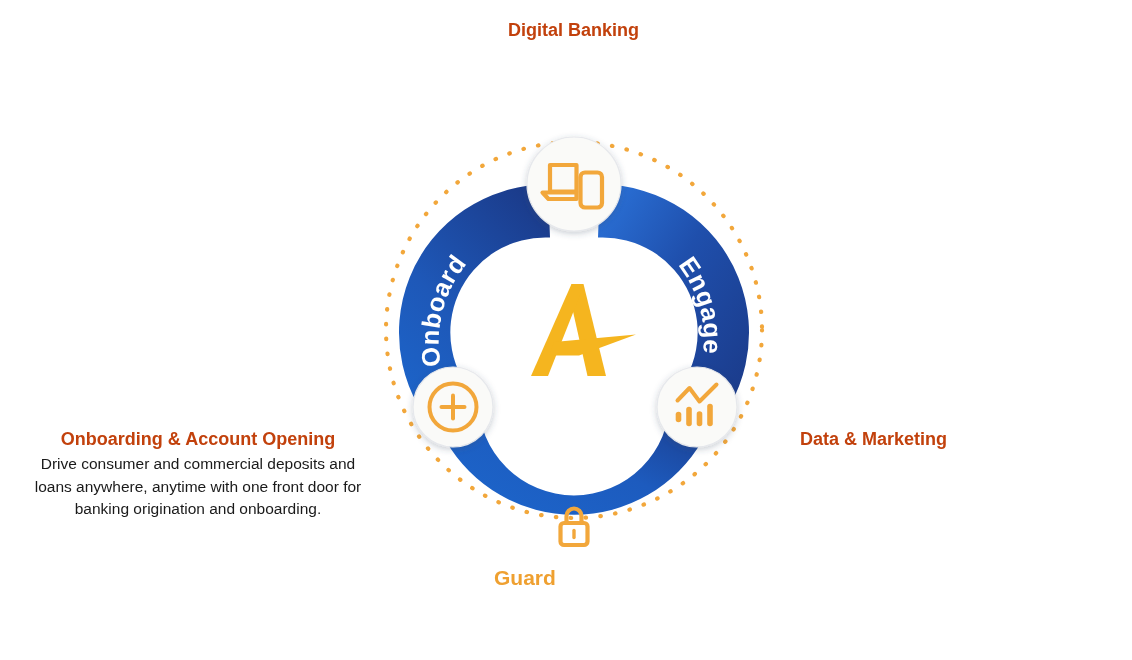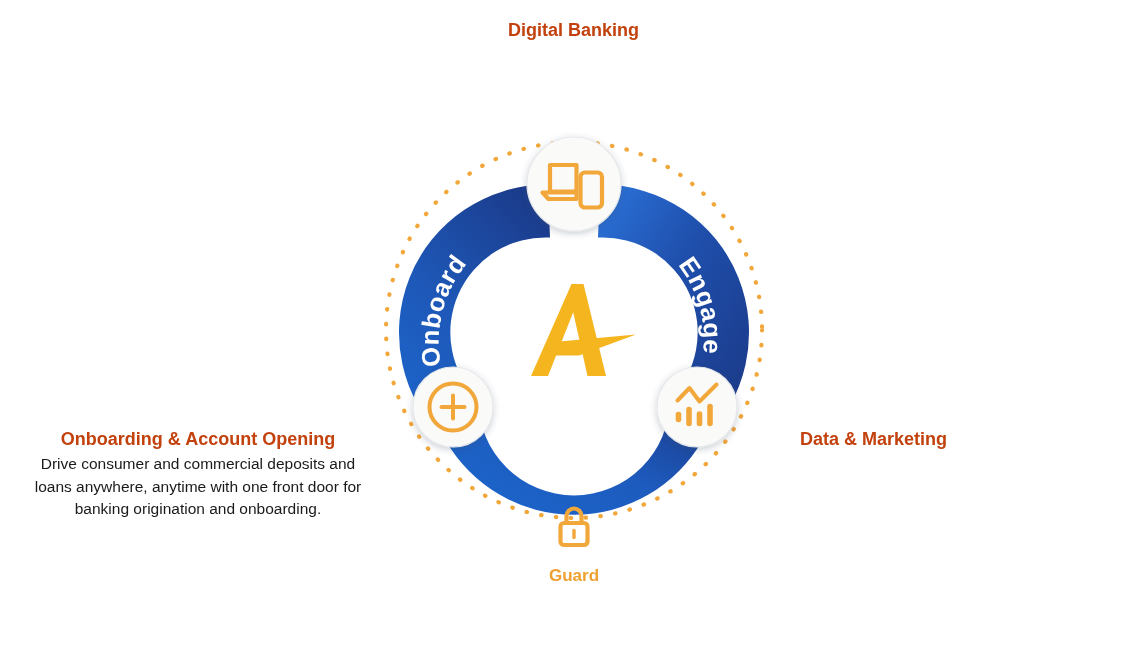--- a/index.html
+++ b/index.html
@@ -60,22 +60,21 @@
     height: 500px;
   }
   #diagram svg { display: block; }
 
   
   #guard-label {
     position: absolute;
     left: 494px;
     top: 566px;
     width: 160px;
-    text-align: center;
-    font-size: 17px;
+    font-size: 21px;
     font-weight: bold;
     color: #EFA030;
   }
 </style>
 </head>
 <body>
 
 <div class="callout" id="callout-digital-banking">
   <p class="title">Digital Banking</p>
 </div>

